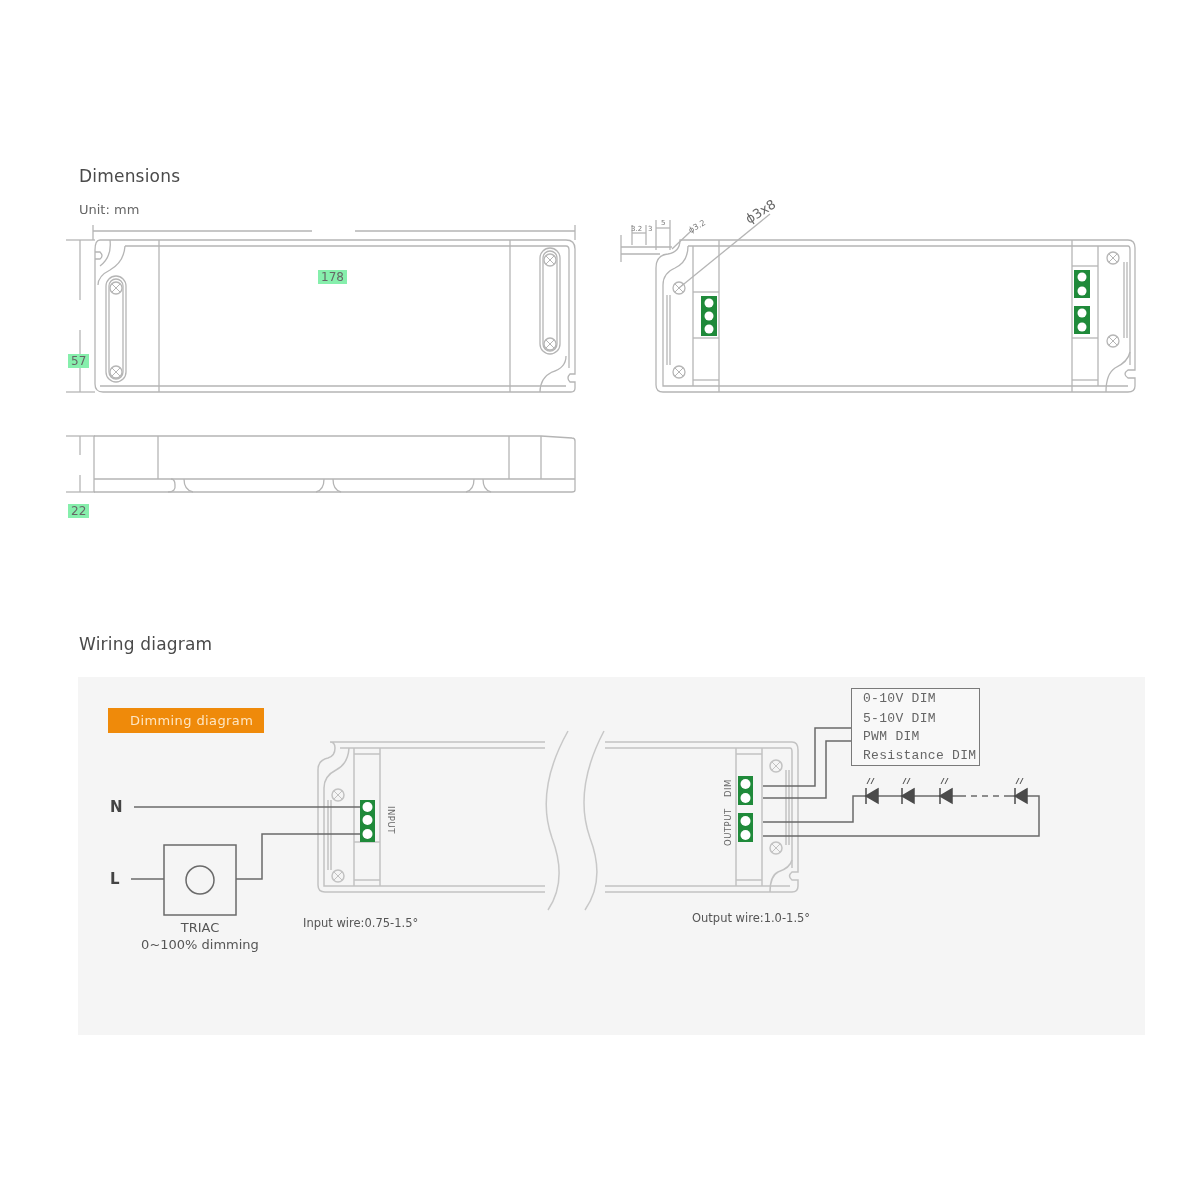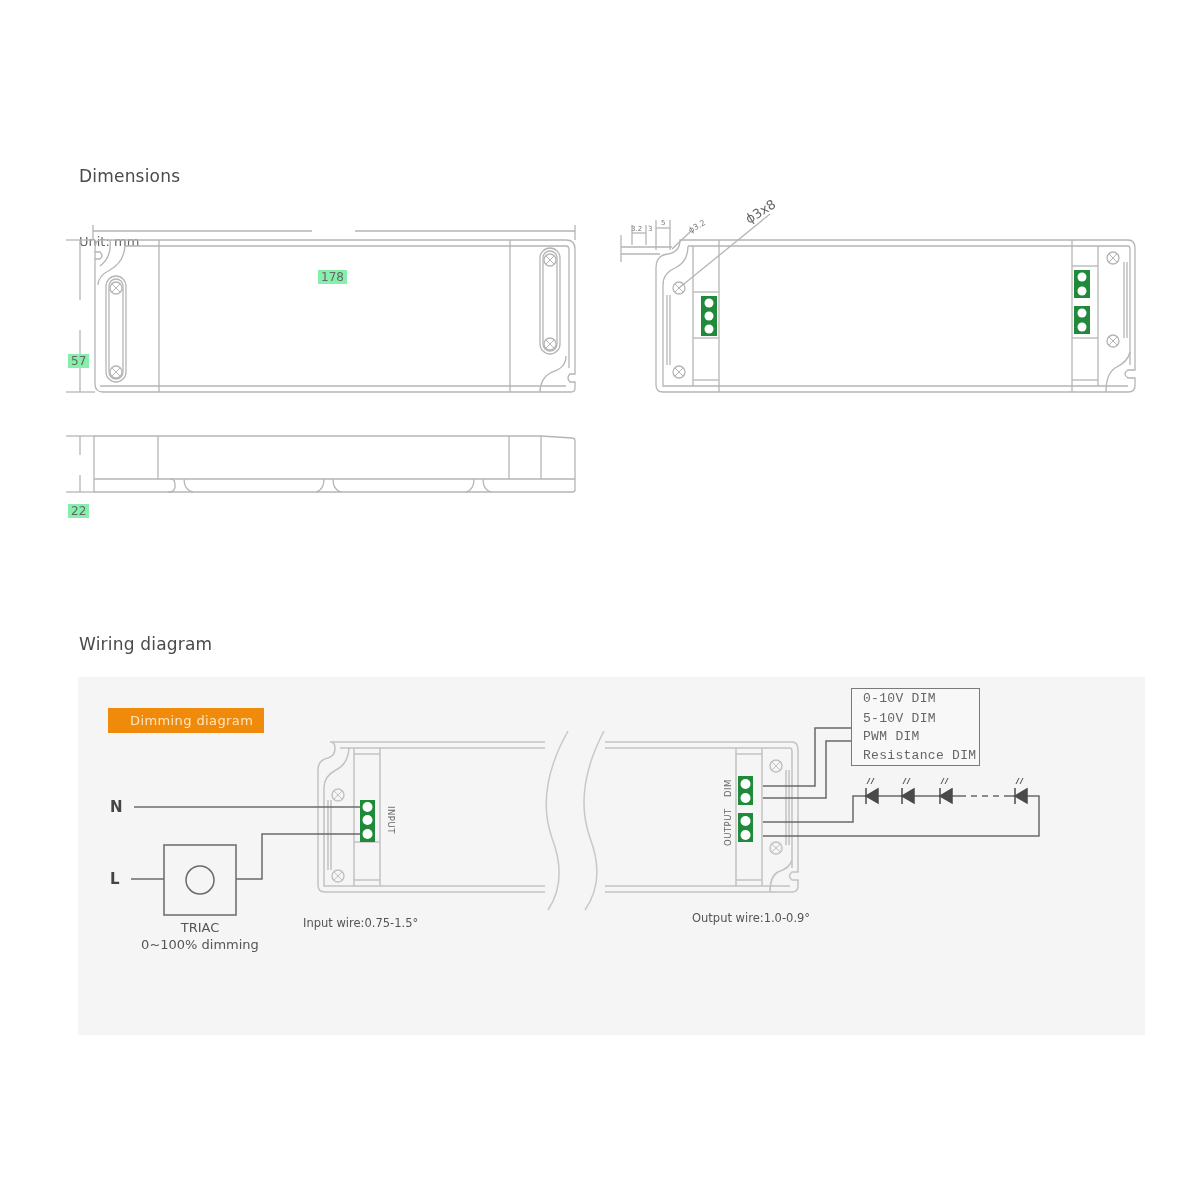--- a/index.html
+++ b/index.html
@@ -17,21 +17,21 @@
   .small { font-size: 11.5px; color: #555; }
   .mid { font-size: 13px; color: #555; text-align: center; }
   .modebox { left: 851px; top: 688px; width: 129px; height: 78px; border: 1.5px solid #7a7a7a; background: #f8f8f8; box-sizing: border-box; }
   .modebox div { font-size: 13px; color: #666; line-height: 19.5px; padding-left: 11px; letter-spacing: 0.3px; font-family: Liberation Mono, monospace; }
   .vtext { font-size: 8.5px; color: #666; transform-origin: left top; white-space: nowrap; letter-spacing: 0.5px; }
 </style>
 </head>
 <body>
 
 <div class="abs h1" style="left:79px; top:166px;">Dimensions</div>
-<div class="abs sub" style="left:79px; top:202px;margin-top:32px;">Unit: mm</div>
+<div class="abs sub" style="left:79px; top:202px;">Unit: mm</div>
 
 <svg width="1200" height="1200" style="width:1200px;height:1200px;">
   <g fill="none" stroke="#b5b5b5" stroke-width="1.3">
 
     <line x1="93" y1="225" x2="93" y2="240"></line>
     <line x1="575" y1="225" x2="575" y2="240"></line>
     <line x1="93" y1="231" x2="312" y2="231"></line>
     <line x1="355" y1="231" x2="575" y2="231"></line>
 
     <line x1="66" y1="240" x2="95" y2="240"></line>
@@ -291,20 +291,20 @@
 <div class="abs lbl" style="left:110px; top:798px;">N</div>
 <div class="abs lbl" style="left:110px; top:870px;">L</div>
 <div class="abs mid" style="left:150px; top:920px; width:100px;">TRIAC</div>
 <div class="abs mid" style="left:130px; top:937px; width:140px;">0~100% dimming</div>
 
 <div class="abs vtext" style="left:396px; top:806px; transform:rotate(90deg);">INPUT</div>
 <div class="abs vtext" style="left:723px; top:797px; transform:rotate(-90deg);">DIM</div>
 <div class="abs vtext" style="left:723px; top:846px; transform:rotate(-90deg);">OUTPUT</div>
 
 <div class="abs small" style="left:303px; top:916px;">Input wire:0.75-1.5°</div>
-<div class="abs small" style="left:692px; top:911px;">Output wire:1.0-0.9°</div>
+<div class="abs small" style="left:692px; top:911px;">Output wire:1.0-1.5°</div>
 
 <div class="abs modebox">
   <div>0-10V DIM</div>
   <div>5-10V DIM</div>
   <div style="line-height:17px;">PWM DIM</div>
   <div style="line-height:21px;">Resistance DIM</div>
 </div>
 
 </body></html>

